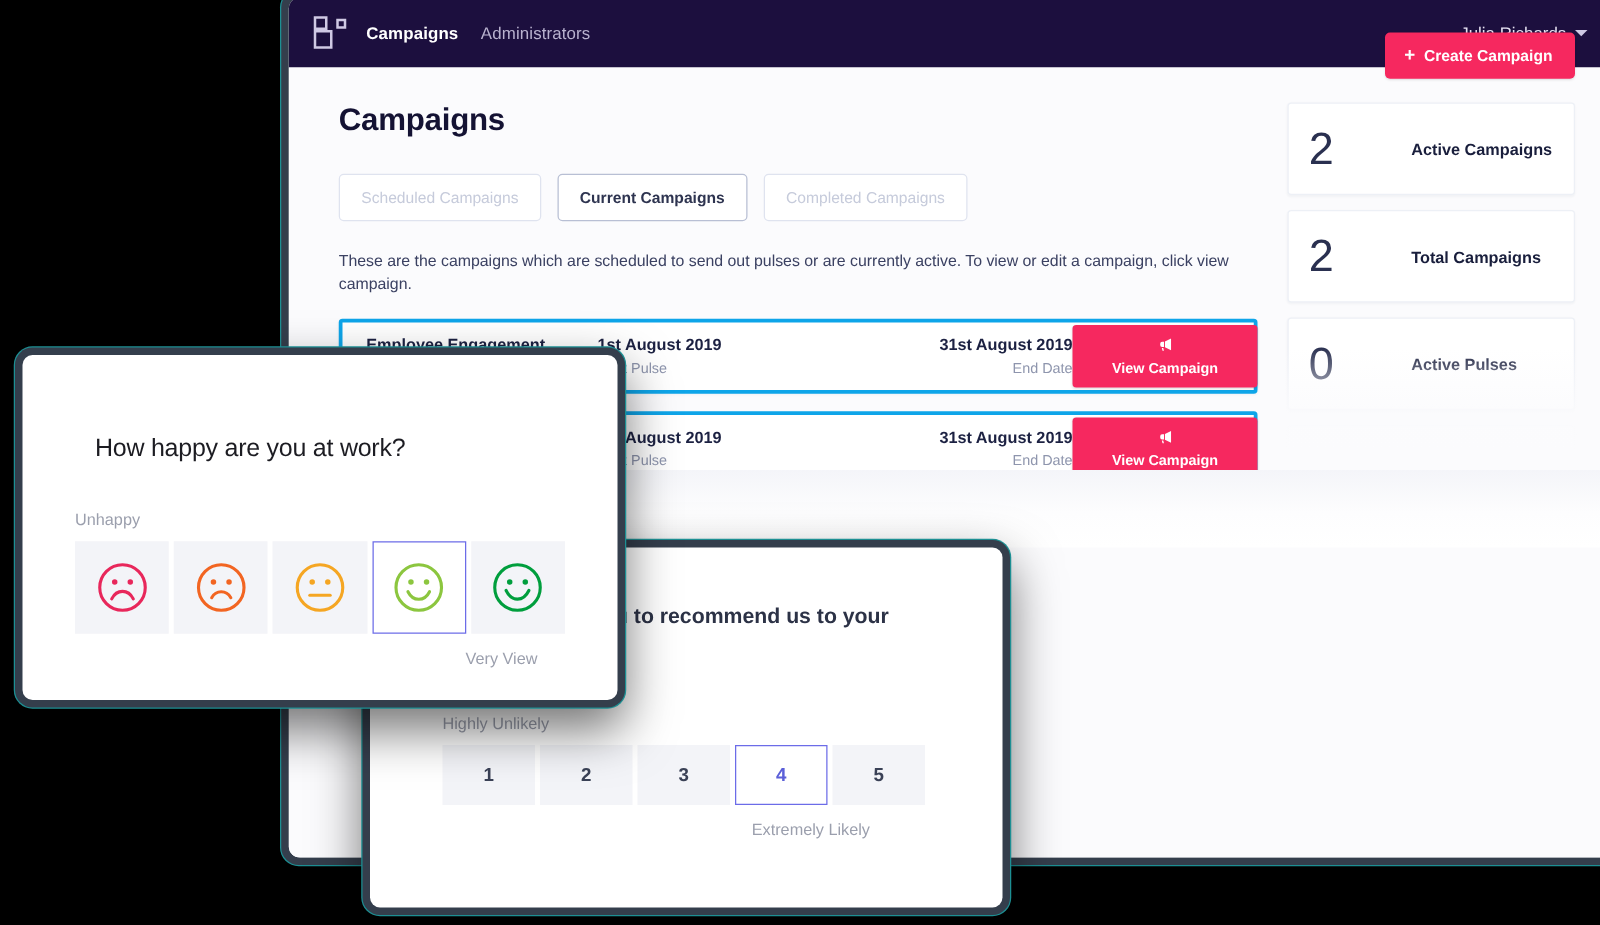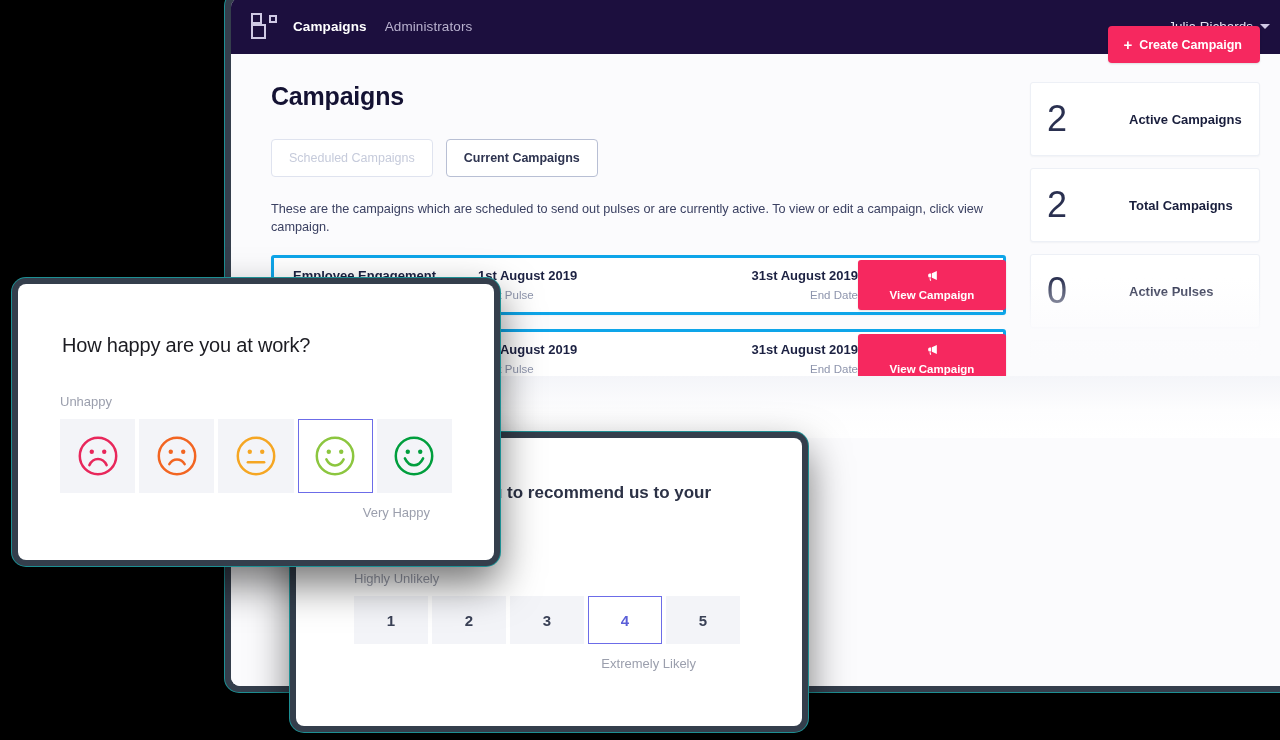--- a/index.html
+++ b/index.html
@@ -149,21 +149,21 @@
   }
 
   
   #happy-card{
     left:12px;top:278px;width:488px;height:288px;
     z-index:6;
   }
   #happy-card .screen{background:#fff;border-radius:8px;}
   .q-pad{padding:48px 42px 0 42px;}
   .q-title{
-    font-size:20px;color:#1c1c22;margin:2px;font-weight:normal;
+    font-size:20px;color:#1c1c22;margin:16px;font-weight:normal;
     letter-spacing:-.2px;
   }
   .scale-hint{font-size:13px;color:#9b9fad;margin-top:37px;}
   .face-row{display:flex;gap:4px;margin-top:10px;}
   .face-cell{
     width:78px;height:74px;background:#f3f4f8;
     display:flex;align-items:center;justify-content:center;
     border:1px solid transparent;box-sizing:border-box;cursor:pointer;
   }
   .face-cell.selected{background:#fff;border:1px solid #6c6ce8;}
@@ -218,20 +218,21 @@
       <div class="content">
 
         <div class="col-left">
           <div class="title-row">
             <h1 class="page-title">Campaigns</h1>
           </div>
 
           <div class="tabs">
             <div class="tab">Scheduled Campaigns</div>
             <div class="tab active">Current Campaigns</div>
+            <div class="tab">Completed Campaigns</div>
           </div>
 
           <div class="desc">These are the campaigns which are scheduled to send out pulses or are currently active. To view or edit a campaign, click view campaign.</div>
 
           <div class="camp-list">
 
             <div class="camp-row">
               <div class="cell c1">
                 <div class="cell-top">Employee Engagement</div>
                 <div class="cell-sub">660 Responses</div>
@@ -374,18 +375,18 @@
           <div class="face-cell">
             <svg width="46" height="46" viewBox="0 0 48 48" aria-hidden="true">
               <circle cx="24" cy="24" r="19" fill="none" stroke="#009E3D" stroke-width="2.6"></circle>
               <circle cx="17.5" cy="19.5" r="2.3" fill="#009E3D"></circle>
               <circle cx="30.5" cy="19.5" r="2.3" fill="#009E3D"></circle>
               <path d="M14.5 26.5c2.4 5 6.3 7.2 9.5 7.2s7.1-2.2 9.5-7.2" fill="none" stroke="#009E3D" stroke-width="2.6" stroke-linecap="round"></path>
             </svg>
           </div>
 
         </div>
-        <div class="scale-hint-right">Very Happy</div>
+        <div class="scale-hint-right">Very View</div>
       </div>
     </div>
   </div>
 
 </div>
 
 </body></html>

